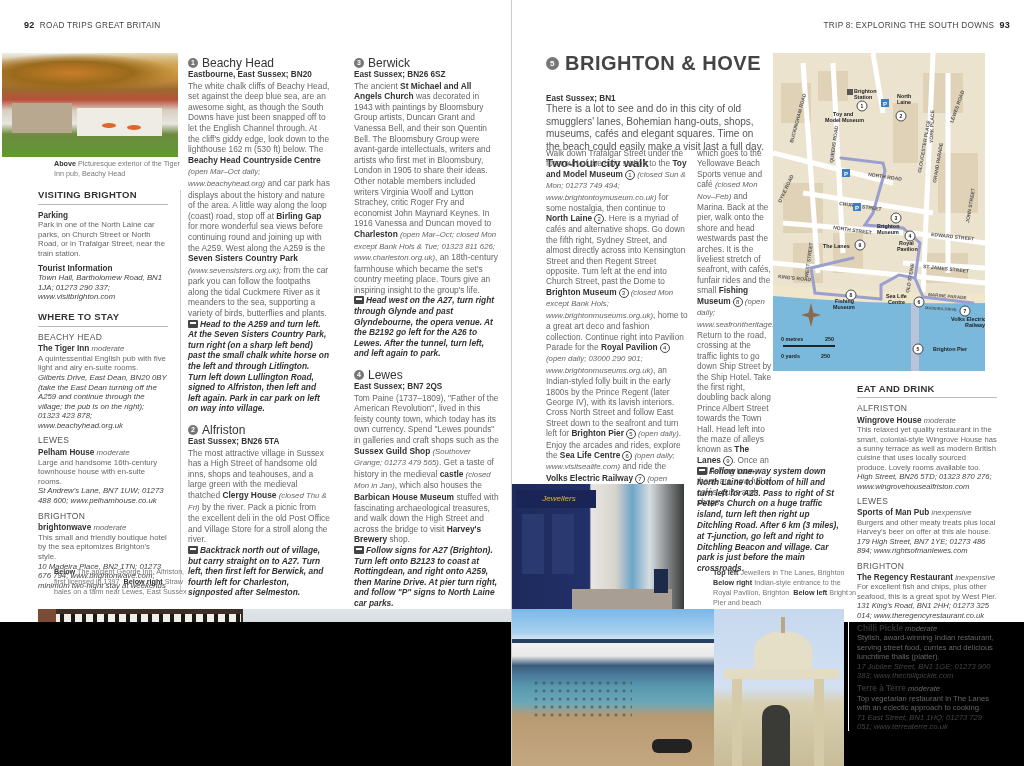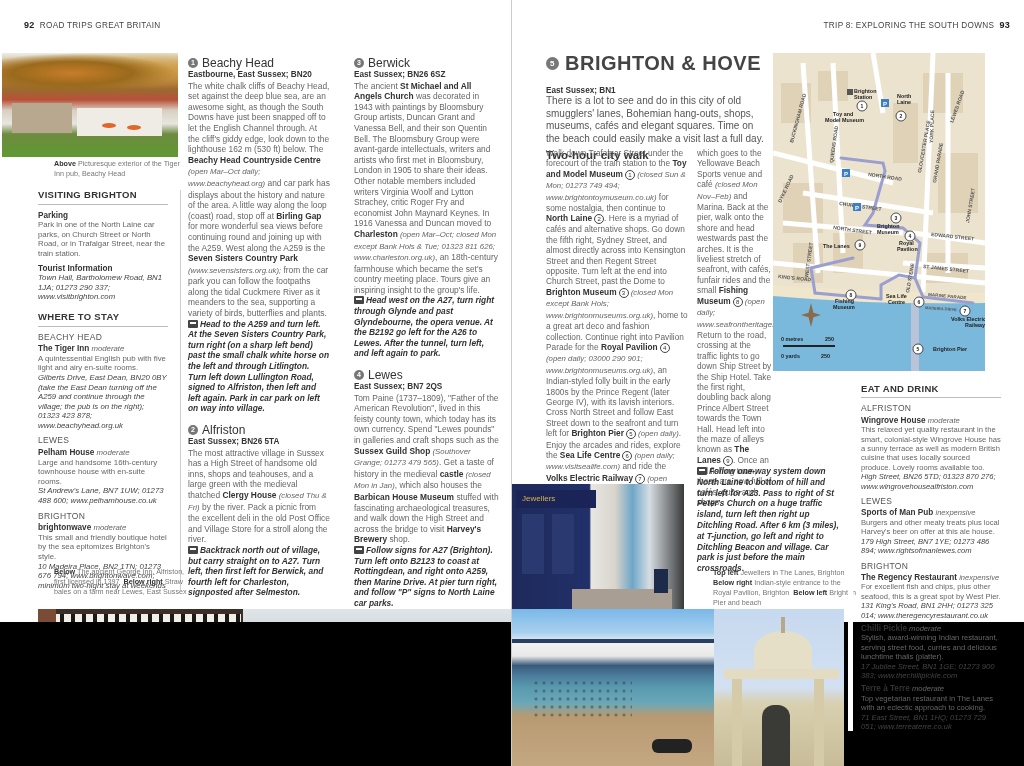--- a/index.html
+++ b/index.html
@@ -148,41 +148,41 @@
 
 <div class="page page-right">
   <div class="folio folio-right"><span>TRIP 8: EXPLORING THE SOUTH DOWNS</span>&nbsp;&nbsp;<b>93</b></div>
 </div>
 
 <div style="position:absolute;left:546px;top:52px;width:222px;">
   <h2 class="big-title">
       <span class="num-circle">5</span>
       <span>BRIGHTON &amp; HOVE</span>
     </h2>
-  <div class="loc" style="margin-top:12px;">East Sussex; BN1</div>
+  <div class="loc" style="margin-top:20px;">East Sussex; BN1</div>
   <div class="intro">There is a lot to see and do in this city of old smugglers' lanes, Bohemian hang-outs, shops, museums, cafés and elegant squares. Time on the beach could easily make a visit last a full day.</div>
   <div class="sub-h">Two-hour city walk</div>
 </div>
 
 <div class="col" id="walk-col1" style="left:546px;top:148px;width:142px;font-size:8.3px;line-height:10.4px;"><span>Walk down Trafalgar Street under the forecourt of the train station to the </span><span class="b">Toy and Model Museum</span><span class="cnum" style="margin-left: 2px;">1</span><span class="it"> (closed Sun &amp; Mon; 01273 749 494; www.brightontoymuseum.co.uk)</span><span> for some nostalgia, then continue to </span><span class="b">North Laine</span><span class="cnum" style="margin-left: 2px;">2</span><span>. Here is a myriad of cafés and alternative shops. Go down the fifth right, Sydney Street, and almost directly across into Kensington Street and then Regent Street opposite. Turn left at the end into Church Street, past the Dome to </span><span class="b">Brighton Museum</span><span class="cnum" style="margin-left: 2px;">3</span><span class="it"> (closed Mon except Bank Hols; www.brightonmuseums.org.uk)</span><span>, home to a great art deco and fashion collection. Continue right into Pavilion Parade for the </span><span class="b">Royal Pavilion</span><span class="cnum" style="margin-left: 2px;">4</span><span class="it"> (open daily; 03000 290 901; www.brightonmuseums.org.uk)</span><span>, an Indian-styled folly built in the early 1800s by the Prince Regent (later George IV), with its lavish interiors. Cross North Street and follow East Street down to the seafront and turn left for </span><span class="b">Brighton Pier</span><span class="cnum" style="margin-left: 2px;">5</span><span class="it"> (open daily)</span><span>. Enjoy the arcades and rides, explore the </span><span class="b">Sea Life Centre</span><span class="cnum" style="margin-left: 2px;">6</span><span class="it"> (open daily; www.visitsealife.com)</span><span> and ride the </span><span class="b">Volks Electric Railway</span><span class="cnum" style="margin-left: 2px;">7</span><span class="it"> (open Easter–Oct daily; www.volksrailway.co.uk)</span><span>,</span></div>
 <div class="col" id="walk-col2" style="left:697px;top:148px;width:76px;font-size:8.3px;line-height:10.4px;"><span>which goes to the Yellowave Beach Sports venue and café </span><span class="it">(closed Mon Nov–Feb)</span><span> and Marina. Back at the pier, walk onto the shore and head westwards past the arches. It is the liveliest stretch of seafront, with cafés, funfair rides and the small </span><span class="b">Fishing Museum</span><span class="cnum" style="margin-left: 2px;">8</span><span class="it"> (open daily; www.seafrontheritage.org.uk)</span><span>.&nbsp; Return to the road, crossing at the traffic lights to go down Ship Street by the Ship Hotel. Take the first right, doubling back along Prince Albert Street towards the Town Hall. Head left into the maze of alleys known as </span><span class="b">The Lanes</span><span class="cnum" style="margin-left: 2px;">9</span><span>. Once an old fishing town, these are now full of cafés, pubs and shops.</span></div>
 
 <div class="col" style="left:697px;top:373px;width:145px;font-size:8.3px;line-height:10.4px;">
 </div>
 
 <div class="col dir" style="left:697px;top:466px;width:145px;font-size:8.3px;line-height:10.8px;">
   <span class="car"></span><span>Follow one-way system down North Laine to bottom of hill and turn left for A23. Pass to right of St Peter's Church on a huge traffic island, turn left then right up Ditchling Road. After 6 km (3 miles), at T-junction, go left and right to Ditchling Beacon and village. Car park is just before the main crossroads.</span>
 </div>
 
 <div class="caption" style="position:absolute;left:697px;top:568px;width:145px;">
   <b>Top left</b> <span>Jewellers in The Lanes, Brighton</span>&nbsp; <b>Below right</b> <span>Indian-style entrance to the Royal Pavilion, Brighton</span>&nbsp; <b>Below left</b> <span>Brighton Pier and beach</span>
 </div>
 
 <div class="photo" style="left:512px;top:484px;width:172px;height:126px;background:linear-gradient(90deg,#1e2a5a 0%,#22306a 45%,#e8e6e2 46%,#d8d4cc 60%,#6fa6c8 70%,#d6dde2 80%,#3a3a3a 100%);">
-  <div style="position:absolute;left:4px;top:6px;width:74px;height:18px;background:#1a2456;color:#d8b44a;font-size:8px;line-height:18px;padding-left:6px;">Jewellers</div>
+  <div style="position:absolute;left:4px;top:6px;width:74px;height:18px;background:#1a2456;color:#d8b44a;font-size:8px;font-style:italic;line-height:18px;padding-left:6px;text-align:center;">Jewellers</div>
   <div style="position:absolute;left:10px;top:30px;width:22px;height:60px;background:#2a3a70;"></div>
   <div style="position:absolute;left:40px;top:30px;width:22px;height:60px;background:#2a3a70;"></div>
   <div style="position:absolute;left:60px;top:105px;width:100px;height:21px;background:#a89e94;"></div>
   <div style="position:absolute;left:142px;top:85px;width:14px;height:24px;background:#1e2a4a;"></div>
 </div>
 
 <div class="map">
   <svg width="212" height="318" viewBox="0 0 212 318">
     <rect x="0" y="0" width="212" height="318" fill="#ece3cf"></rect>
     <g fill="#e0d2b6" stroke="#fff" stroke-width="0">
@@ -293,21 +293,21 @@
     <g font-family="Liberation Sans, sans-serif" font-size="5.4" fill="#222" font-weight="bold">
       <text x="8" y="288">0 metres</text>
         <text x="52" y="288">250</text>
       <rect x="10" y="292" width="52" height="2" fill="#222"></rect>
       <text x="8" y="305">0 yards</text>
         <text x="48" y="305">250</text>
     </g>
   </svg>
 </div>
 
-<div style="position:absolute;left:848px;top:384px;width:140px;font-size:7.6px;line-height:9.4px;color:#666;border-left:5px solid #ffffff;padding-left:8px;">
+<div style="position:absolute;left:848px;top:384px;width:140px;font-size:7.6px;line-height:9.4px;color:#666;border-left:1px solid #ffffff;padding-left:8px;">
   <div class="sb-h">EAT AND DRINK</div>
   <div class="sb-sub">ALFRISTON</div>
   <div>
     <span class="sb-name">Wingrove House</span> <i>moderate</i>
     <div>This relaxed yet quality restaurant in the smart, colonial-style Wingrove House has a sunny terrace as well as modern British cuisine that uses locally sourced produce. Lovely rooms available too.</div>
     <div class="sb-it">High Street, BN26 5TD; 01323 870 276; www.wingrovehousealfriston.com</div>
   </div>
   <div class="sb-sub">LEWES</div>
   <div>
     <span class="sb-name">Sports of Man Pub</span> <i>inexpensive</i>

